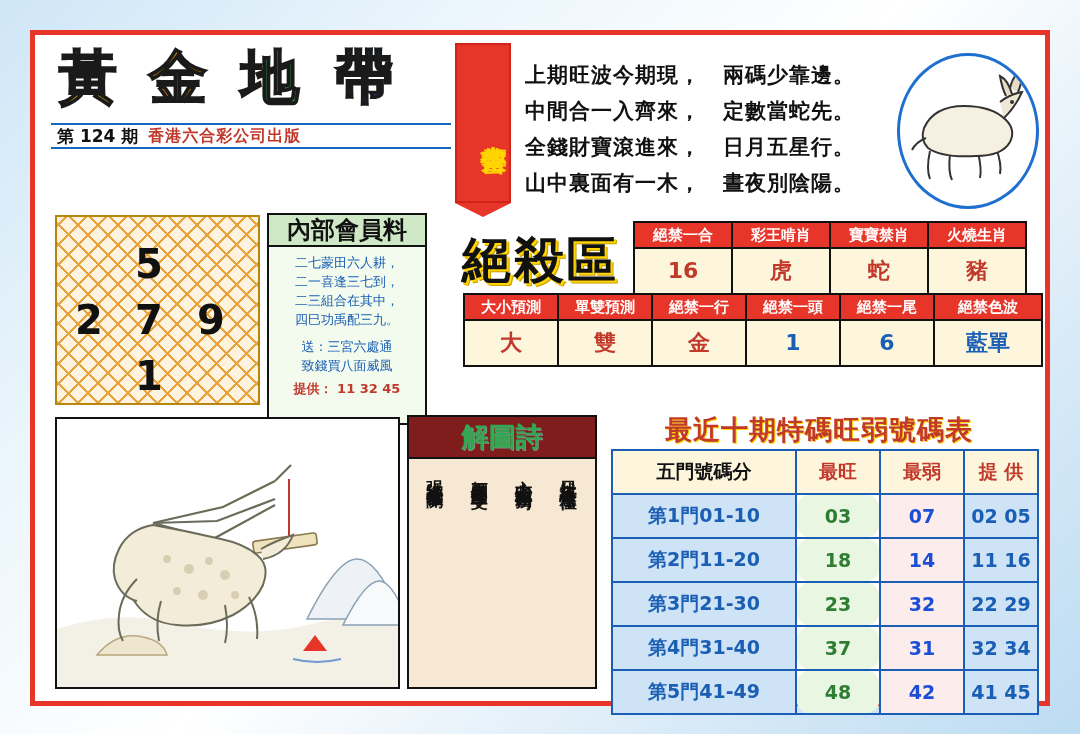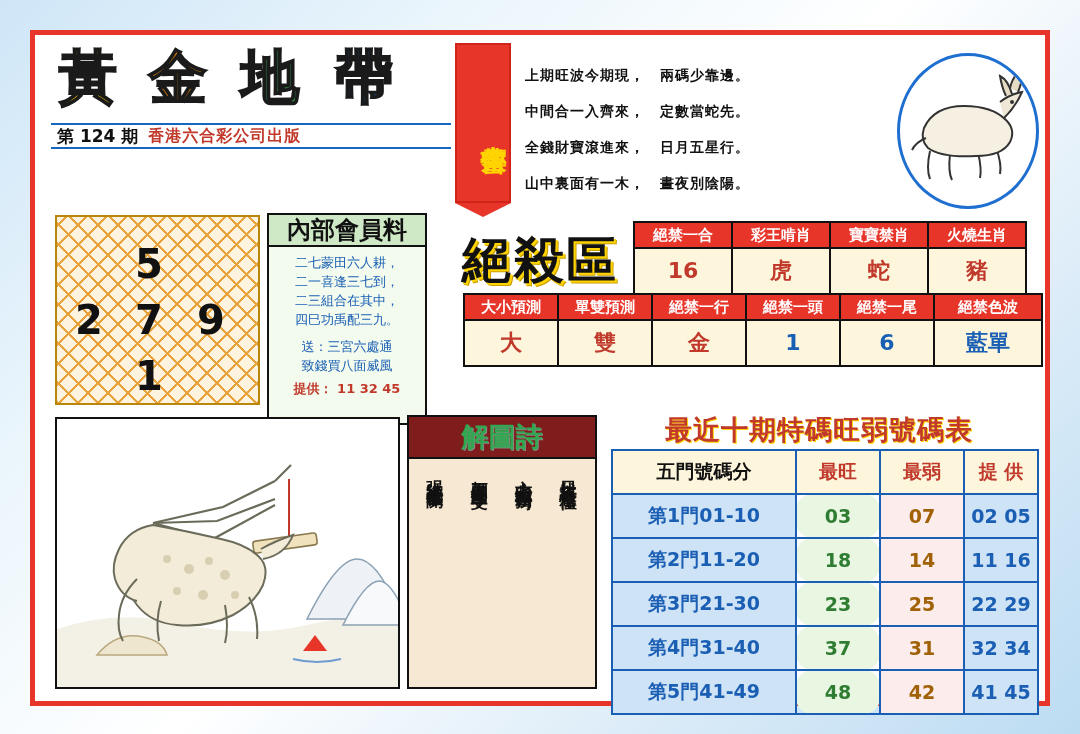--- a/index.html
+++ b/index.html
@@ -49,21 +49,21 @@
     display:flex;align-items:flex-start;justify-content:center;
   }
   .banner-tail{
     position:absolute;left:420px;top:168px;width:56px;height:14px;
     background:#e8352a;clip-path:polygon(0 0,100% 0,50% 100%);
   }
 
   
   .poem{
     position:absolute;left:490px;top:22px;width:360px;height:150px;
-    color:#111;font-size:14px;line-height:36px;font-weight:bold;
+    color:#111;font-size:21px;line-height:36px;font-weight:bold;
     letter-spacing:1px;
   }
   .poem div{white-space:nowrap;}
 
   
   .goat{
     position:absolute;left:862px;top:18px;width:136px;height:150px;
     border:3px solid #1f6fd0;border-radius:50%;
     background:#fff;overflow:hidden;
   }
@@ -152,21 +152,21 @@
   }
   .btable{
     position:absolute;left:576px;top:414px;width:428px;
     border-collapse:collapse;font-size:19px;
   }
   .btable td{border:2px solid #1a5fb4;text-align:center;height:40px;font-weight:bold;}
   .btable .hrow td{background:#fdf6dc;color:#c0392b;font-size:19px;}
   .btable .hrow td.first{color:#111;}
   .btable td.lbl{background:#cfe3f7;color:#1a5fb4;font-size:19px;width:180px;}
   .btable td.v1{background:#e9f7e2;color:#2f7d32;width:80px;border-radius:16px;}
-  .btable td.v2{background:#fdecec;color:#a16207;width:80px;}
+  .btable td.v2{background:#fdecec;color:#1d4ed8;width:80px;}
   .btable td.v3{background:#cfe3f7;color:#1a5fb4;}
 </style>
 </head>
 <body>
 
 <div class="page">
   <div class="sheet">
     <div class="inner">
 
       <div class="hdr-title">
@@ -346,21 +346,21 @@
           </tr>
           <tr>
             <td class="lbl">第2門11-20</td>
             <td class="v1">18</td>
             <td class="v2">14</td>
             <td class="v3">11 16</td>
           </tr>
           <tr>
             <td class="lbl">第3門21-30</td>
             <td class="v1">23</td>
-            <td class="v2">25</td>
+            <td class="v2">32</td>
             <td class="v3">22 29</td>
           </tr>
           <tr>
             <td class="lbl">第4門31-40</td>
             <td class="v1">37</td>
             <td class="v2">31</td>
             <td class="v3">32 34</td>
           </tr>
           <tr>
             <td class="lbl">第5門41-49</td>

